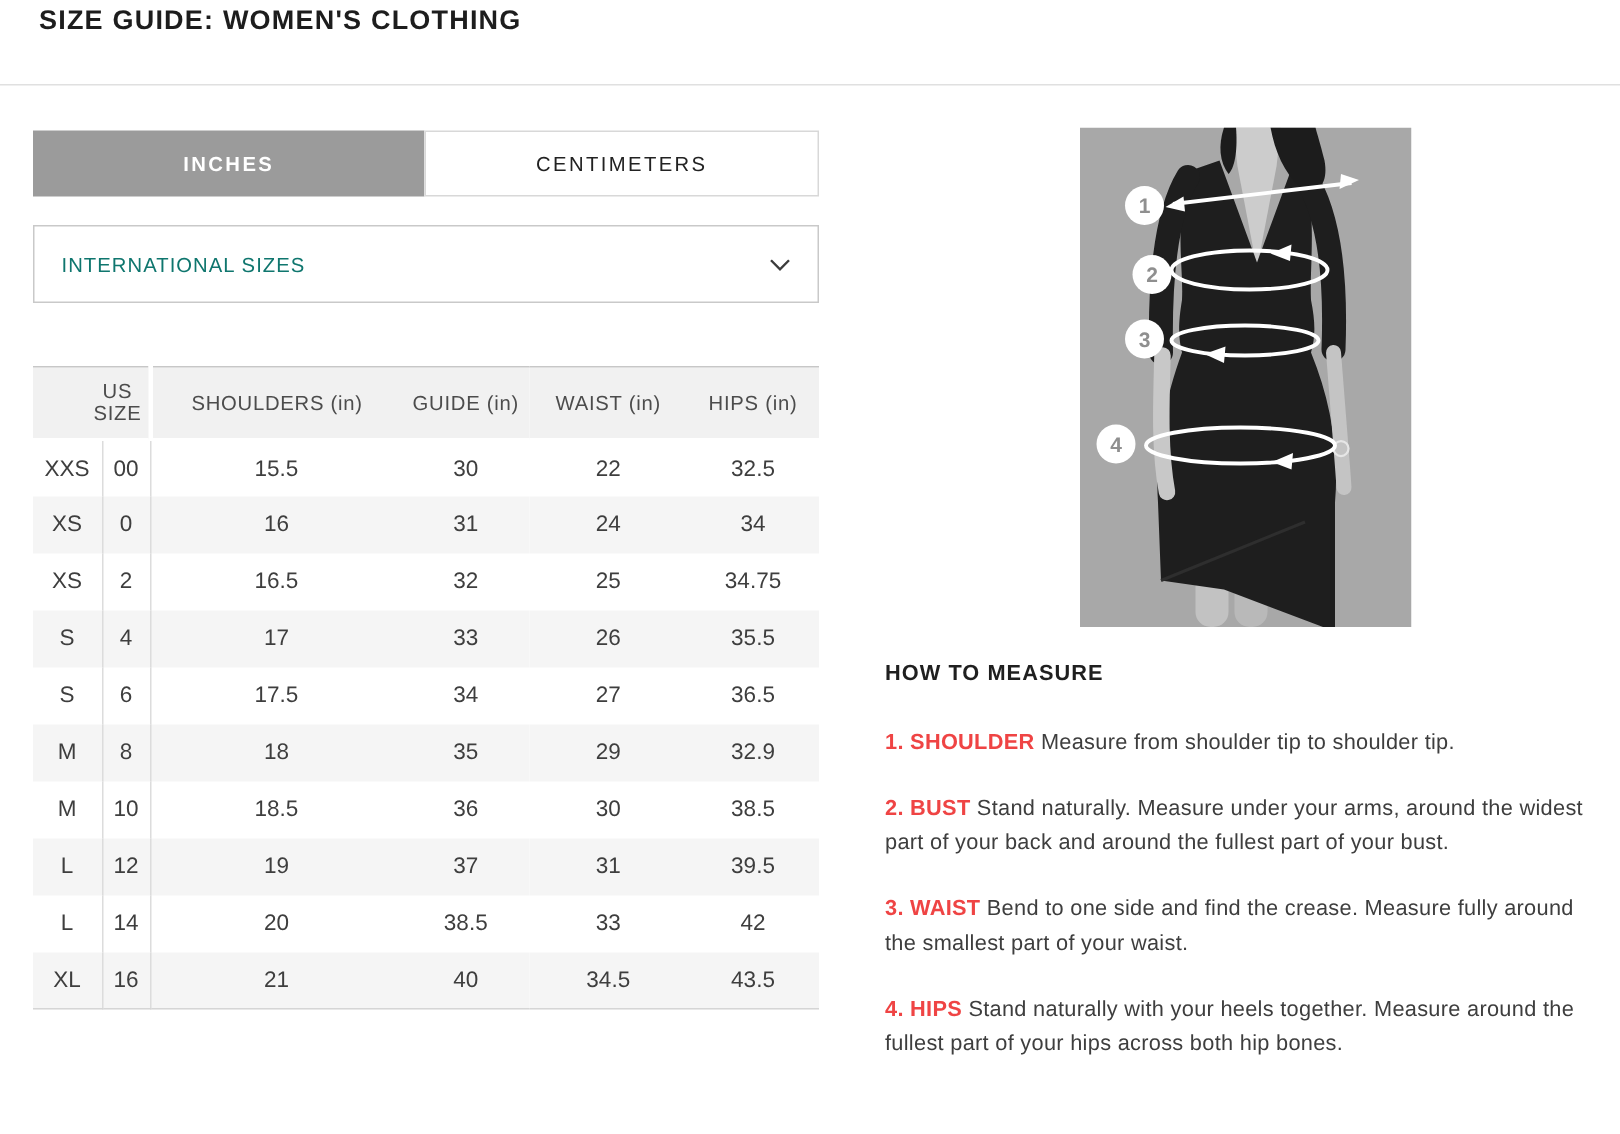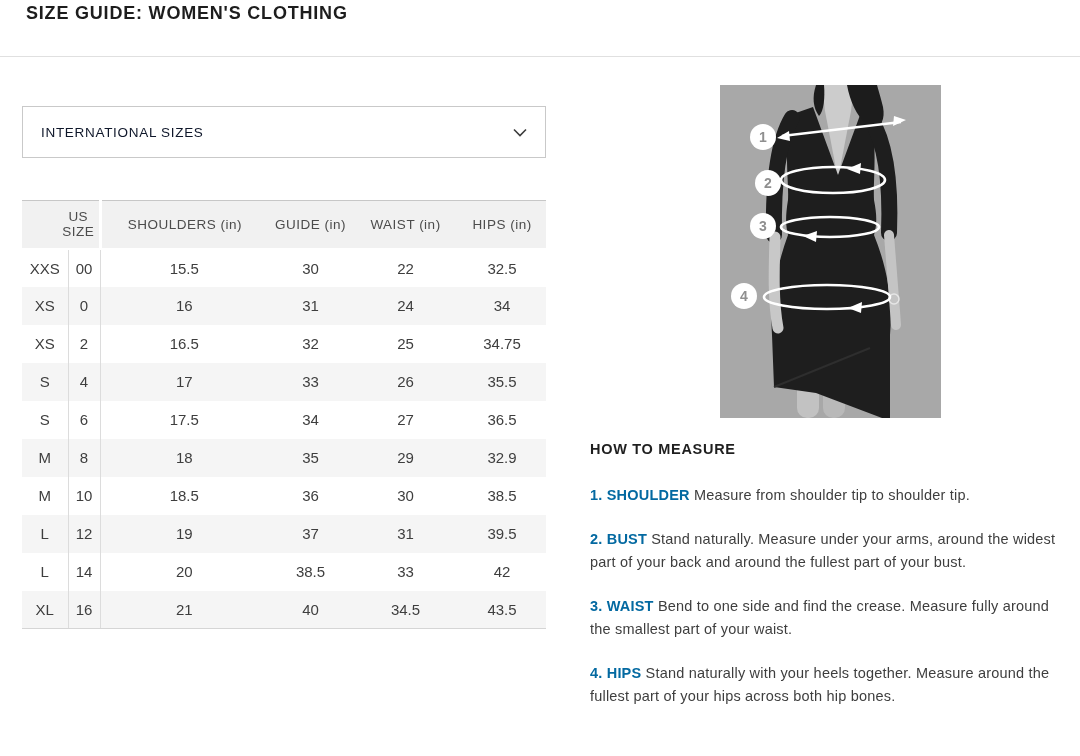--- a/index.html
+++ b/index.html
@@ -37,21 +37,21 @@
     border:1px solid #d8d8d8;
   }
 
   .sizes-dropdown {
     margin-top:19px; height:52px;
     border:1px solid #c9c9c9; background:#fff;
     display:flex; align-items:center; justify-content:space-between;
     padding:0 18px; cursor:pointer;
   }
   .sizes-dropdown .dd-label {
-    font-size:13.5px; letter-spacing:0.7px; color:#0f172a;
+    font-size:13.5px; letter-spacing:0.7px; color:#0f766e;
   }
 
   table.size-table {
     margin-top:42px; width:524px;
     border-collapse:collapse; table-layout:fixed;
   }
   .size-table thead th {
     height:48px; background:var(--header-bg,#f1f1f1);
     font-weight:400; font-size:13.5px; color:#4c4c4c;
     letter-spacing:0.5px; text-align:center;
@@ -82,30 +82,34 @@
 
   .measure-block { position:absolute; left:590px; top:441px; width:478px; }
   .measure-heading {
     font-size:14.5px; font-weight:700; letter-spacing:0.7px;
     color:#1f1f1f; margin-bottom:27px;
   }
   .measure-step {
     font-size:14.5px; line-height:23px; letter-spacing:0.2px;
     color:var(--text-body,#3e3e3e); margin-bottom:21px;
   }
-  .measure-step b { color:#0369a1; font-weight:700; }
+  .measure-step b { color:#ef4444; font-weight:700; }
 </style>
 </head>
 <body>
 
 <h1 class="page-title">SIZE GUIDE: WOMEN'S CLOTHING</h1>
 <div class="top-divider"></div>
 
 <div class="left-col">
 
+  <div class="unit-tabs">
+    <div class="unit-tab active">INCHES</div>
+    <div class="unit-tab inactive">CENTIMETERS</div>
+  </div>
 
   <div class="sizes-dropdown">
     <span class="dd-label">INTERNATIONAL SIZES</span>
     <span style="display:flex;">
       <svg width="14" height="9" viewBox="0 0 14 9">
         <polyline points="1,1.5 7,7.5 13,1.5" fill="none" stroke="#3c3c3c" stroke-width="1.6"></polyline>
       </svg>
     </span>
   </div>
 

